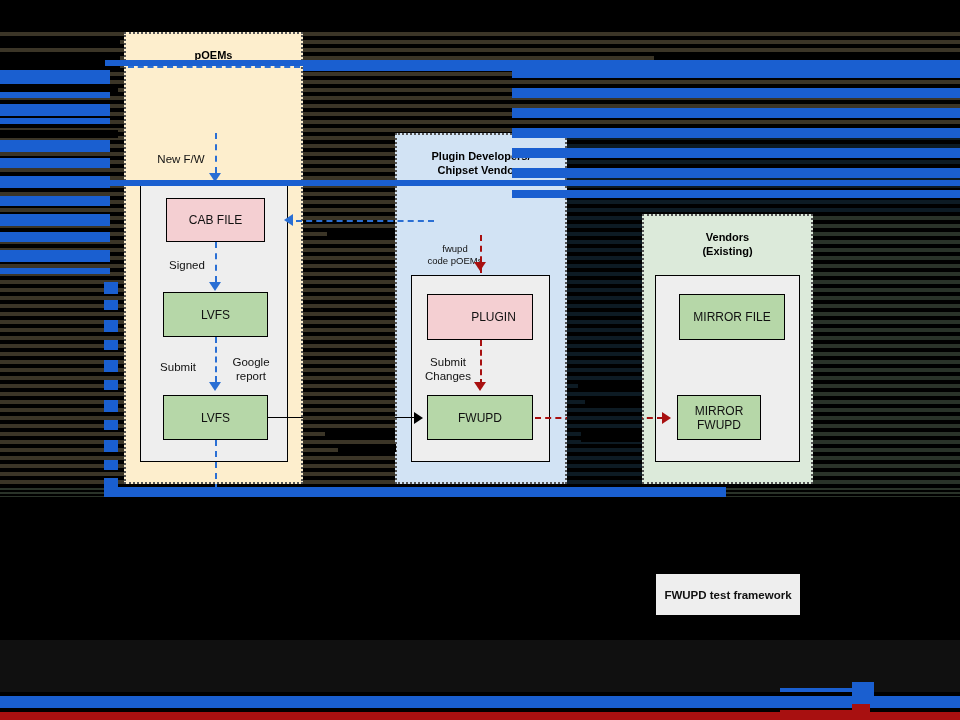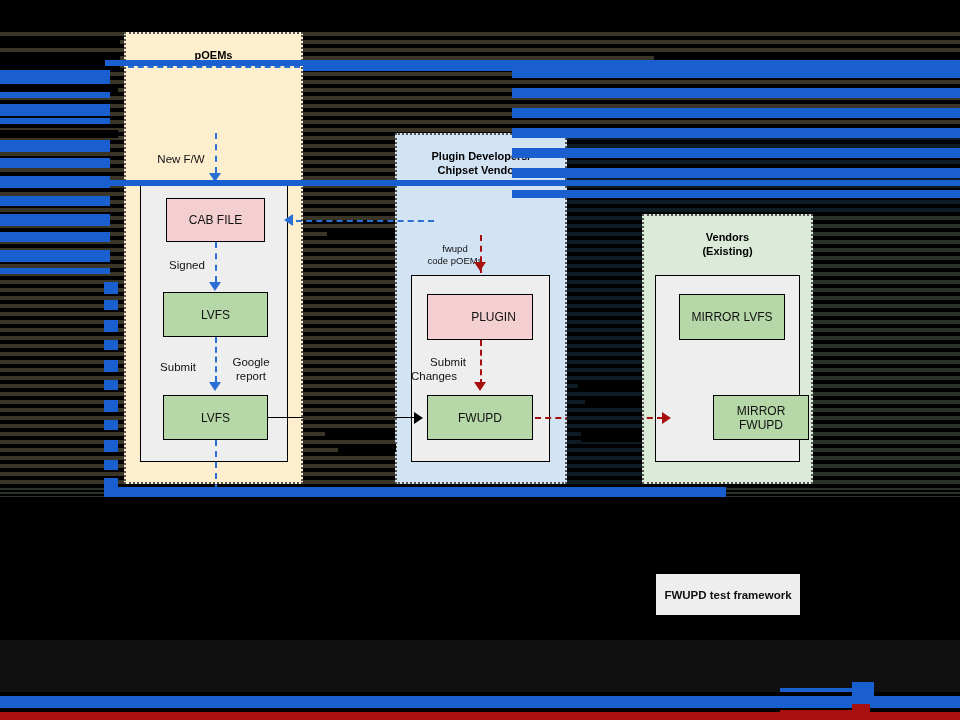--- a/index.html
+++ b/index.html
@@ -60,32 +60,32 @@
         </div>
       </div>
       <div class="panel" style="left: 140px; top: 184px; width: 148px; height: 278px;"></div>
       <div class="panel" style="left: 411px; top: 275px; width: 139px; height: 187px;"></div>
       <div class="panel" style="left: 655px; top: 275px; width: 145px; height: 187px;"></div>
       <div class="node" style="left: 166px; top: 198px; width: 99px; height: 44px; background: rgb(244, 207, 210);">CAB FILE</div>
       <div class="node" style="left: 163px; top: 292px; width: 105px; height: 45px; background: rgb(182, 215, 168);">LVFS</div>
       <div class="node" style="left: 163px; top: 395px; width: 105px; height: 45px; background: rgb(182, 215, 168);">LVFS</div>
       <div class="node" style="left: 427px; top: 294px; width: 106px; height: 46px; background: rgb(244, 207, 210); padding-left: 27px;">PLUGIN</div>
       <div class="node" style="left: 427px; top: 395px; width: 106px; height: 45px; background: rgb(182, 215, 168);">FWUPD</div>
-      <div class="node" style="left: 679px; top: 294px; width: 106px; height: 46px; background: rgb(182, 215, 168);">MIRROR LVFS</div>
-      <div class="node" style="left: 713px; top: 395px; width: 96px; height: 45px; background: rgb(182, 215, 168);">MIRROR FWUPD</div>
+      <div class="node" style="left: 679px; top: 294px; width: 106px; height: 46px; background: rgb(182, 215, 168);">MIRROR FILE</div>
+      <div class="node" style="left: 677px; top: 395px; width: 84px; height: 45px; background: rgb(182, 215, 168);">MIRROR FWUPD</div>
       <div class="node" style="left: 656px; top: 574px; width: 144px; height: 41px; background: rgb(238, 238, 238); border: none; font-weight: bold; font-size: 11.5px;">FWUPD test framework</div>
       <div class="lbl" style="left: 141px; top: 152px; width: 80px;">New F/W</div>
       <div class="lbl" style="left: 152px; top: 258px; width: 70px;">Signed</div>
       <div class="lbl" style="left: 145px; top: 360px; width: 66px;">Submit</div>
       <div class="lbl" style="left: 219px; top: 355px; width: 64px;">Google</div>
       <div class="lbl" style="left: 219px; top: 369px; width: 64px;">report</div>
       <div class="lbl small" style="left: 420px; top: 242px; width: 70px;">fwupd</div>
       <div class="lbl small" style="left: 420px; top: 254px; width: 70px;">code pOEMs</div>
       <div class="lbl" style="left: 415px; top: 355px; width: 66px;">Submit</div>
-      <div class="lbl" style="left: 401px; top: 369px; width: 66px;">Changes</div>
+      <div class="lbl" style="left: 415px; top: 369px; width: 66px;">Changes</div>
       <div class="vline" style="left: 215px; top: 133px; height: 40px; border-left-color: rgb(42, 111, 212);"></div>
       <div class="arrowhead ah-down" style="left: 209px; top: 173px; border-top: 9px solid rgb(42, 111, 212);"></div>
       <div class="vline" style="left: 215px; top: 242px; height: 40px; border-left-color: rgb(42, 111, 212);"></div>
       <div class="arrowhead ah-down" style="left: 209px; top: 282px; border-top: 9px solid rgb(42, 111, 212);"></div>
       <div class="vline" style="left: 215px; top: 337px; height: 45px; border-left-color: rgb(42, 111, 212);"></div>
       <div class="arrowhead ah-down" style="left: 209px; top: 382px; border-top: 9px solid rgb(42, 111, 212);"></div>
       <div class="vline" style="left: 215px; top: 440px; height: 50px; border-left-color: rgb(42, 111, 212);"></div>
       <div class="hline" style="left: 128px; top: 66px; width: 172px; border-top-color: rgb(42, 111, 212);"></div>
       <div class="hline" style="left: 296px; top: 220px; width: 138px; border-top-color: rgb(42, 111, 212);"></div>
       <div class="arrowhead ah-left" style="left: 284px; top: 214px; border-right: 9px solid rgb(42, 111, 212);"></div>

